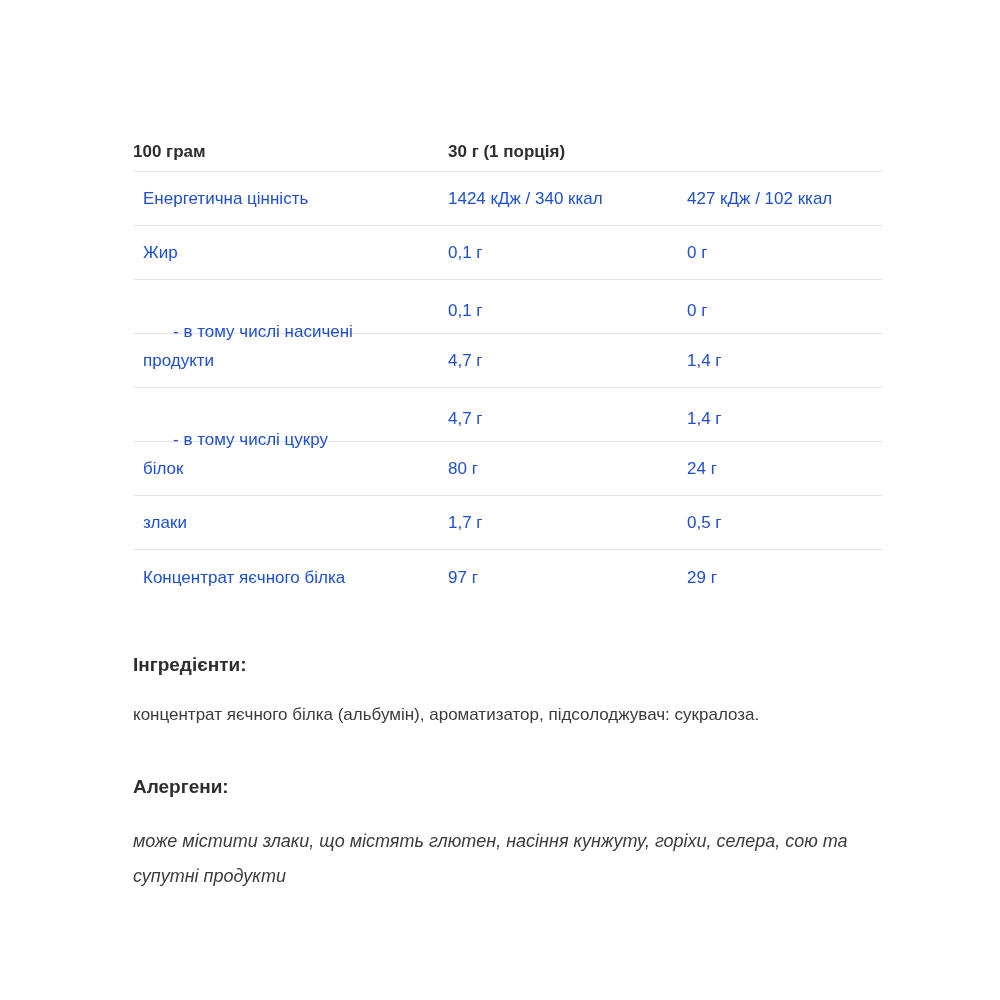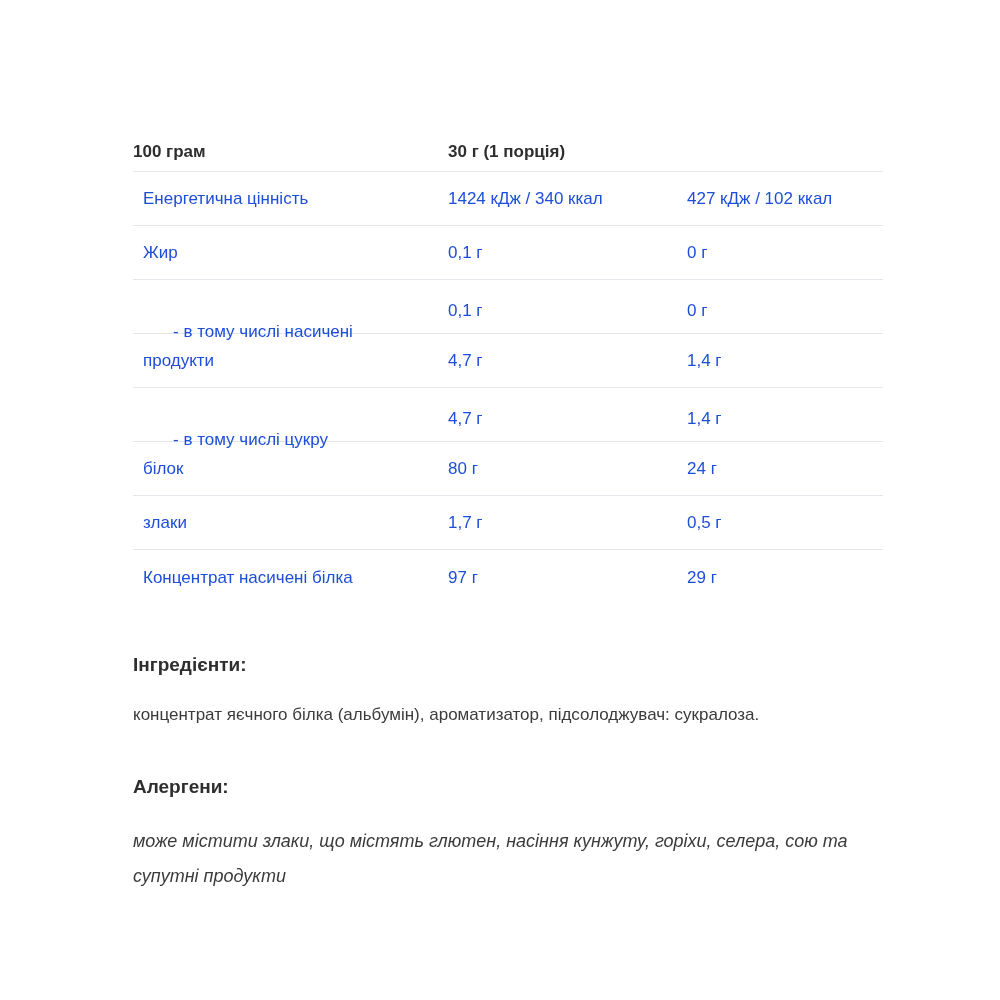--- a/index.html
+++ b/index.html
@@ -104,21 +104,21 @@
       <div>24 г</div>
     </div>
 
     <div class="nrow">
       <div class="cell-label">злаки</div>
       <div>1,7 г</div>
       <div>0,5 г</div>
     </div>
 
     <div class="nrow last">
-      <div class="cell-label">Концентрат насичені білка</div>
+      <div class="cell-label">Концентрат яєчного білка</div>
       <div>97 г</div>
       <div>29 г</div>
     </div>
 
   </div>
 
   <div class="section-heading">Інгредієнти:</div>
   <div class="section-text">концентрат яєчного білка (альбумін), ароматизатор, підсолоджувач: сукралоза.</div>
 
   <div class="section-heading">Алергени:</div>

